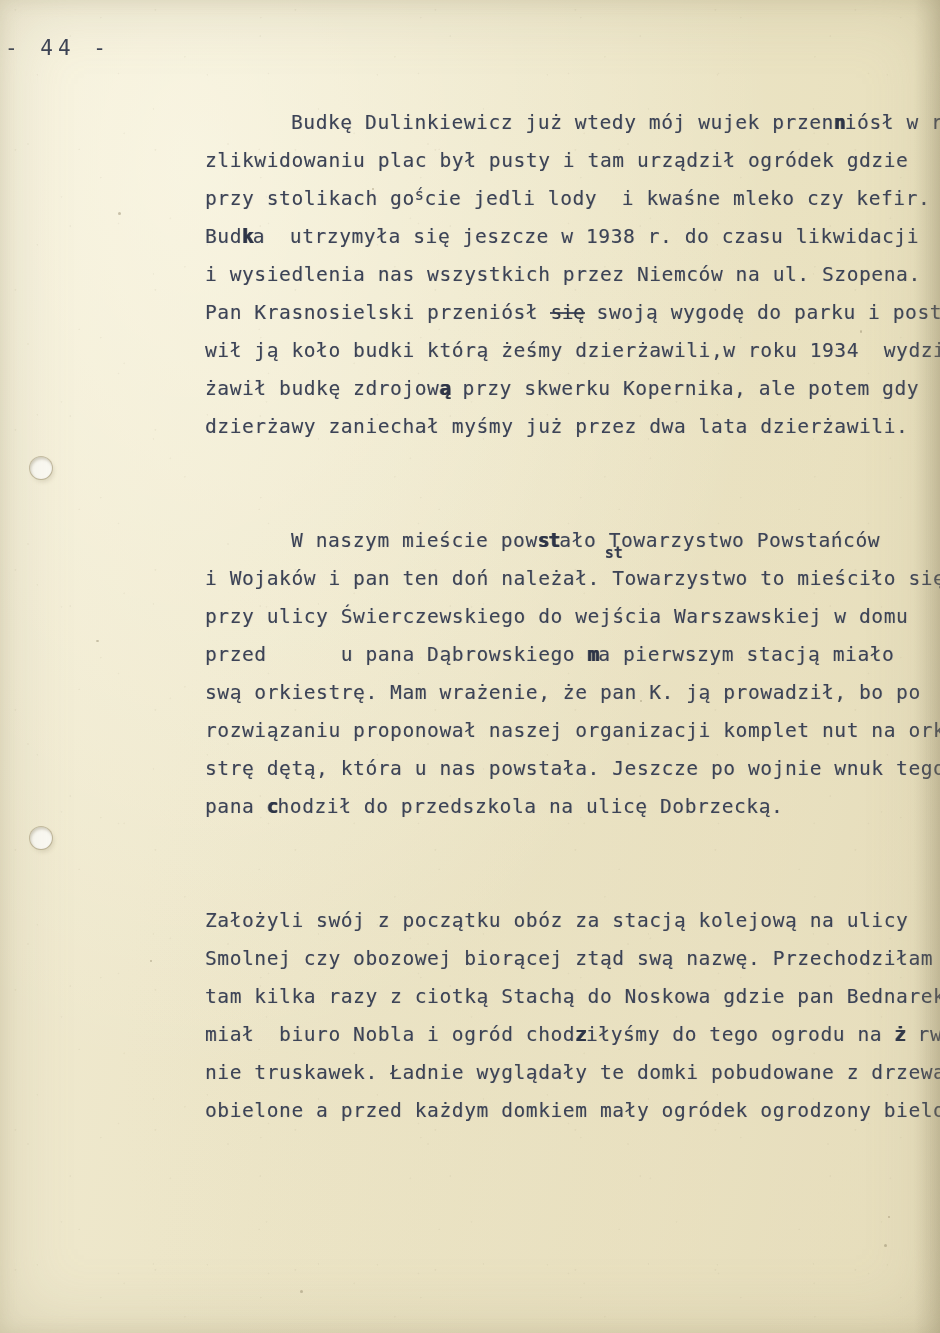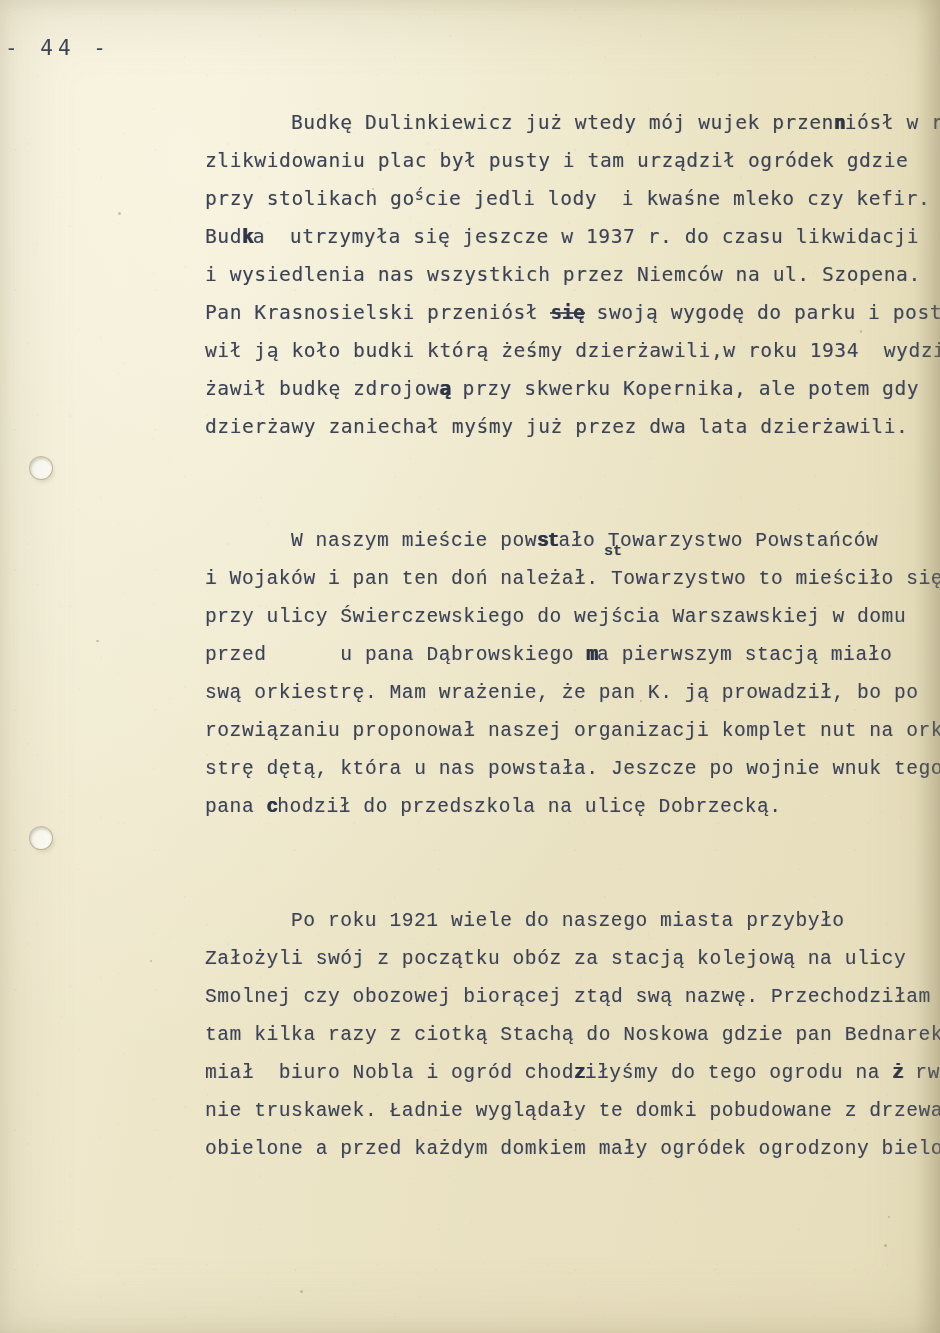--- a/index.html
+++ b/index.html
@@ -96,41 +96,41 @@
   .body-text {
     position: absolute;
     left: 205px;
     top: 104px;
     width: 700px;
   }
 
   .para {
     margin: 0;
   }
-  .para + .para { margin-top: 38px; font-family: Liberation Mono, monospace; }
+  .para + .para { margin-top: 38px; }
   .para.gap-large { margin-top: 76px; }
 
   .line {
     display: block;
     height: 38px;
     line-height: 38px;
     font-size: 19.5px;
     letter-spacing: 0.6px;
     white-space: pre;
     color: #3c4356;
     
     text-shadow: 0.4px 0.3px 0.7px rgba(60,67,86,0.30);
   }
 
   .line.indent { text-indent: 86px; }
 
   
   .overstrike {
     position: relative;
-    font-weight: bold;
+    font-weight: normal;
     color: #2f3span;
     color: #2f3648;
     letter-spacing: -0.5px;
   }
   .overstrike::after {
     content: "";
     position: absolute;
     left: -1px; right: -1px;
     top: 46%;
     height: 2.5px;
@@ -188,39 +188,38 @@
 
   <div class="grain"></div>
 
   <div class="page-number">-  44  -</div>
 
   <div class="body-text" id="body-text">
       <div class="para">
         <span class="line indent"><span>Budkę Dulinkiewicz już wtedy mój wujek przen</span><span class="blot">n</span><span>iósł w róg</span></span>
         <span class="line"><span>zlikwidowaniu plac był pusty i tam urządził ogródek gdzie</span></span>
         <span class="line"><span>przy stolikach go</span><span class="raised">ś</span><span>cie jedli lody  i kwaśne mleko czy kefir.</span></span>
-        <span class="line"><span>Bud</span><span class="blot">k</span><span>a  utrzymyła się jeszcze w 1937 r. do czasu likwidacji</span></span>
+        <span class="line"><span>Bud</span><span class="blot">k</span><span>a  utrzymyła się jeszcze w 1938 r. do czasu likwidacji</span></span>
         <span class="line"><span>i wysiedlenia nas wszystkich przez Niemców na ul. Szopena.</span></span>
         <span class="line"><span>Pan Krasnosielski przeniósł </span><span class="overstrike">się</span><span> swoją wygodę do parku i posta-</span></span>
         <span class="line"><span>wił ją koło budki którą żeśmy dzierżawili,w roku 1934  wydzier-</span></span>
         <span class="line"><span>żawił budkę zdrojow</span><span class="blot">ą</span><span> przy skwerku Kopernika, ale potem gdy</span></span>
         <span class="line"><span>dzierżawy zaniechał myśmy już przez dwa lata dzierżawili.</span></span>
       </div>
       <div class="para gap-large">
         <span class="line indent"><span>W naszym mieście pow</span><span class="sup-fix"><span>st</span></span><span class="blot">st</span><span>ało Towarzystwo Powstańców</span></span>
         <span class="line"><span>i Wojaków i pan ten doń należał. Towarzystwo to mieściło się</span></span>
         <span class="line"><span>przy ulicy Świerczewskiego do wejścia Warszawskiej w domu</span></span>
         <span class="line"><span>przed      u pana Dąbrowskiego </span><span class="blot">m</span><span>a pierwszym stacją miało</span></span>
         <span class="line"><span>swą orkiestrę. Mam wrażenie, że pan K. ją prowadził, bo po</span></span>
         <span class="line"><span>rozwiązaniu proponował naszej organizacji komplet nut na orkie-</span></span>
         <span class="line"><span>strę dętą, która u nas powstała. Jeszcze po wojnie wnuk tego</span></span>
         <span class="line"><span>pana </span><span class="blot">c</span><span>hodził do przedszkola na ulicę Dobrzecką.</span></span>
       </div>
       <div class="para gap-large">
-        <span class="line indent"><span>Po roku 1921 wiele do naszego miasta przybyło</span></span>
         <span class="line"><span>Założyli swój z początku obóz za stacją kolejową na ulicy</span></span>
         <span class="line"><span>Smolnej czy obozowej biorącej ztąd swą nazwę. Przechodziłam</span></span>
         <span class="line"><span>tam kilka razy z ciotką Stachą do Noskowa gdzie pan Bednarek</span></span>
         <span class="line"><span>miał  biuro Nobla i ogród chod</span><span class="blot">z</span><span>iłyśmy do tego ogrodu na </span><span class="blot">ż</span><span> rwa-</span></span>
         <span class="line"><span>nie truskawek. Ładnie wyglądały te domki pobudowane z drzewa</span></span>
         <span class="line"><span>obielone a przed każdym domkiem mały ogródek ogrodzony bielo-</span></span>
       </div>
     </div>
 
   <div class="punch-hole top"></div>

